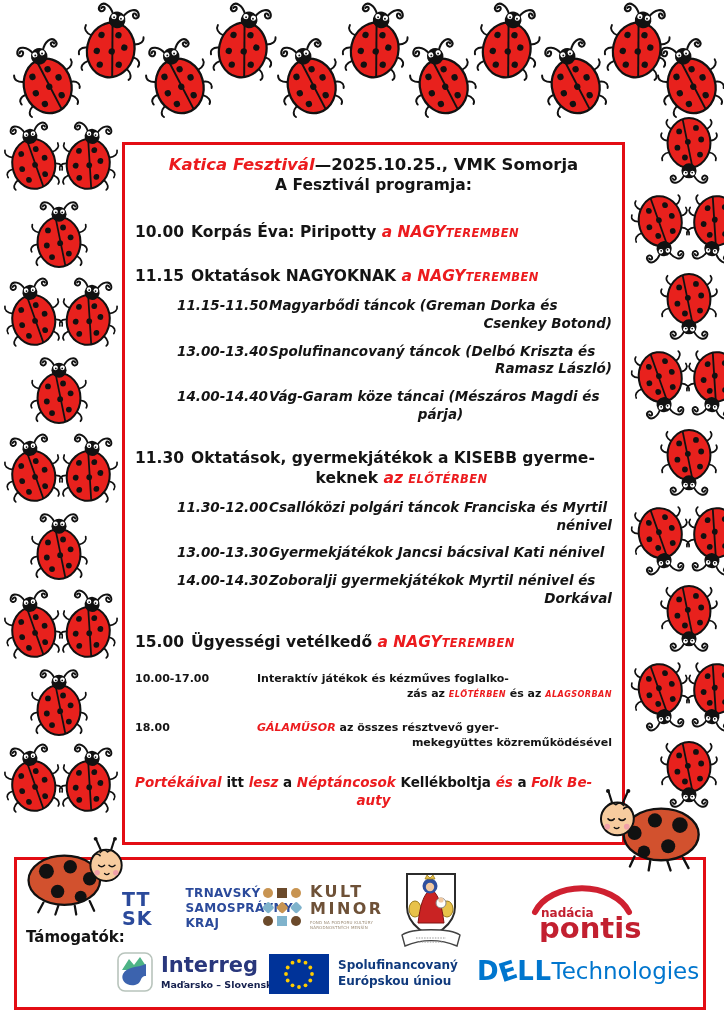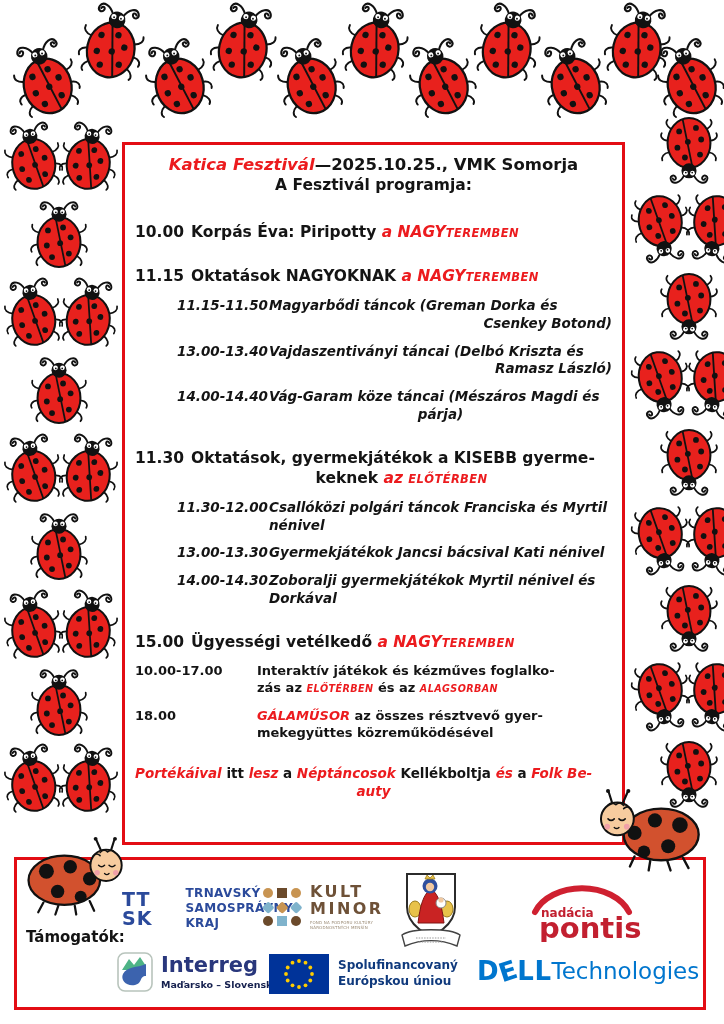--- a/index.html
+++ b/index.html
@@ -34,29 +34,29 @@
     padding:8px 10px 0 10px;
   }
   .title-line{ text-align:center;font-size:16.5px;margin-top:2px;}
   .title-red{color:var(--red);font-style:italic;}
   .subtitle{text-align:center;font-size:15.5px;margin-top:2px;}
   .entries{margin-top:28px;}
   .entry{display:flex;align-items:flex-start;margin-top:9px;line-height:1.32;}
   .entry .time{white-space:nowrap;}
   .entry.main{font-size:15.5px;margin-top:24px;}
   .entry.main .time{flex:0 0 56px;}
-  .entry.wide{font-size:13px;margin-top:10px;}
+  .entry.wide{font-size:11px;margin-top:20px;}
   .entry.wide .time{flex:0 0 122px;}
   .entry.sub{font-size:13.5px;margin-left:42px;margin-top:10px;font-style:italic;}
   .entry.sub .time{flex:0 0 92px;}
   .entry.note{font-size:13.5px;margin-top:24px;}
   .txt{flex:1;}
   .line.cont-right{text-align:right;}
   .line.cont-center{text-align:center;}
-  .line.cont-left{text-align:left;}
+  .line.cont-left{text-align:right;}
   .seg-r{color:var(--red);font-style:italic;}
   .seg-rs{color:var(--red);font-style:italic;font-size:0.74em;letter-spacing:.4px;}
   
   .footer-box{
     position:absolute;left:14px;top:857px;width:692px;height:153px;
     background:#fff;border:3px solid var(--border-red);z-index:5;
   }
   .supporters{position:absolute;left:9px;top:68px;font-size:15px;}
   .logo{position:absolute;display:flex;align-items:center;}
   
@@ -286,21 +286,21 @@
       <div class="entry sub">
         <span class="time">11.15-11.50</span>
         <div class="txt">
           <div class="line"><span class="seg-k">Magyarbődi táncok (Greman Dorka és</span></div>
           <div class="line cont-right"><span class="seg-k">Csenkey Botond)</span></div>
         </div>
       </div>
       <div class="entry sub">
         <span class="time">13.00-13.40</span>
         <div class="txt">
-          <div class="line"><span class="seg-k">Vajdaszentiványi táncai (Delbó Kriszta és</span></div>
+          <div class="line"><span class="seg-k">Spolufinancovaný táncok (Delbó Kriszta és</span></div>
           <div class="line cont-right"><span class="seg-k">Ramasz László)</span></div>
         </div>
       </div>
       <div class="entry sub">
         <span class="time">14.00-14.40</span>
         <div class="txt">
           <div class="line"><span class="seg-k">Vág-Garam köze táncai (Mészáros Magdi és</span></div>
           <div class="line cont-center"><span class="seg-k">párja)</span></div>
         </div>
       </div>

